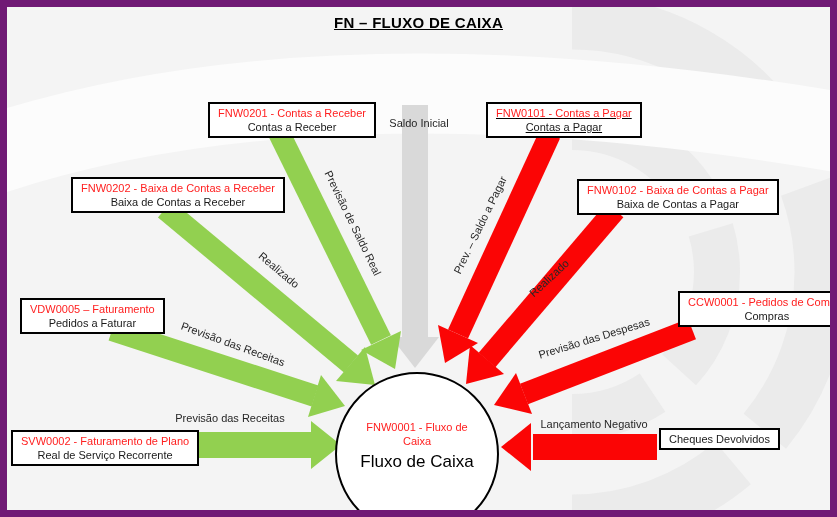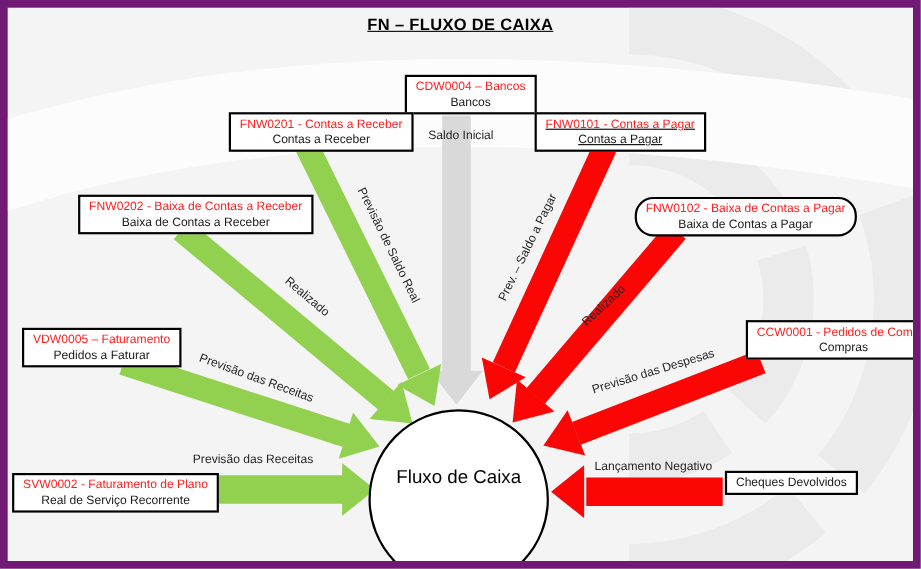--- a/index.html
+++ b/index.html
@@ -82,57 +82,54 @@
       <polygon points="487,398 509,366 525,407" fill="#fb0505"></polygon>
     </g>
     <g>
       <line x1="650" y1="440" x2="526" y2="440" stroke-width="26" stroke="#fb0505"></line>
       <polygon points="494,440 524,416 524,464" fill="#fb0505"></polygon>
     </g>
   </svg>
 
   <div class="page-title">FN – FLUXO DE CAIXA</div>
 
-  <div class="node" style="left:361px;top:61px;">
-    <div class="code">CDW0004 – Bancos</div>
-    <div class="label">Bancos</div>
-  </div>
   <div class="node" style="left:201px;top:95px;">
     <div class="code">FNW0201 - Contas a Receber</div>
     <div class="label">Contas a Receber</div>
   </div>
   <div class="node" style="left:479px;top:95px;text-decoration:underline;">
     <div class="code">FNW0101 - Contas a Pagar</div>
     <div class="label">Contas a Pagar</div>
   </div>
   <div class="node" style="left:64px;top:170px;">
     <div class="code">FNW0202 - Baixa de Contas a Receber</div>
     <div class="label">Baixa de Contas a Receber</div>
   </div>
-  <div class="node" style="left:570px;top:172px;border-radius:17px;">
+  <div class="node" style="left:570px;top:172px;">
     <div class="code">FNW0102 - Baixa de Contas a Pagar</div>
     <div class="label">Baixa de Contas a Pagar</div>
   </div>
   <div class="node" style="left:13px;top:291px;">
     <div class="code">VDW0005 – Faturamento</div>
     <div class="label">Pedidos a Faturar</div>
   </div>
   <div class="node" style="left:671px;top:284px;">
     <div class="code">CCW0001 - Pedidos de Compra</div>
     <div class="label">Compras</div>
   </div>
   <div class="node" style="left:4px;top:423px;">
     <div class="code">SVW0002 - Faturamento de Plano</div>
     <div class="label">Real de Serviço Recorrente</div>
   </div>
   <div class="node" style="left:652px;top:421px;">
     <div class="label">Cheques Devolvidos</div>
   </div>
 
   <div class="center-node">
+    <div class="code">FNW0001 - Fluxo de Caixa</div>
     <div class="label">Fluxo de Caixa</div>
   </div>
 
   <div class="edge-label" style="left:412px;top:116px;">Saldo Inicial</div>
   <div class="edge-label" style="left:346px;top:216px;--r:64deg;">Previsão de Saldo Real</div>
   <div class="edge-label" style="left:272px;top:263px;--r:40deg;">Realizado</div>
   <div class="edge-label" style="left:226px;top:337px;--r:20deg;">Previsão das Receitas</div>
   <div class="edge-label" style="left:223px;top:411px;">Previsão das Receitas</div>
   <div class="edge-label" style="left:473px;top:218px;--r:-64deg;">Prev. – Saldo a Pagar</div>
   <div class="edge-label" style="left:542px;top:271px;--r:-43deg;">Realizado</div>

